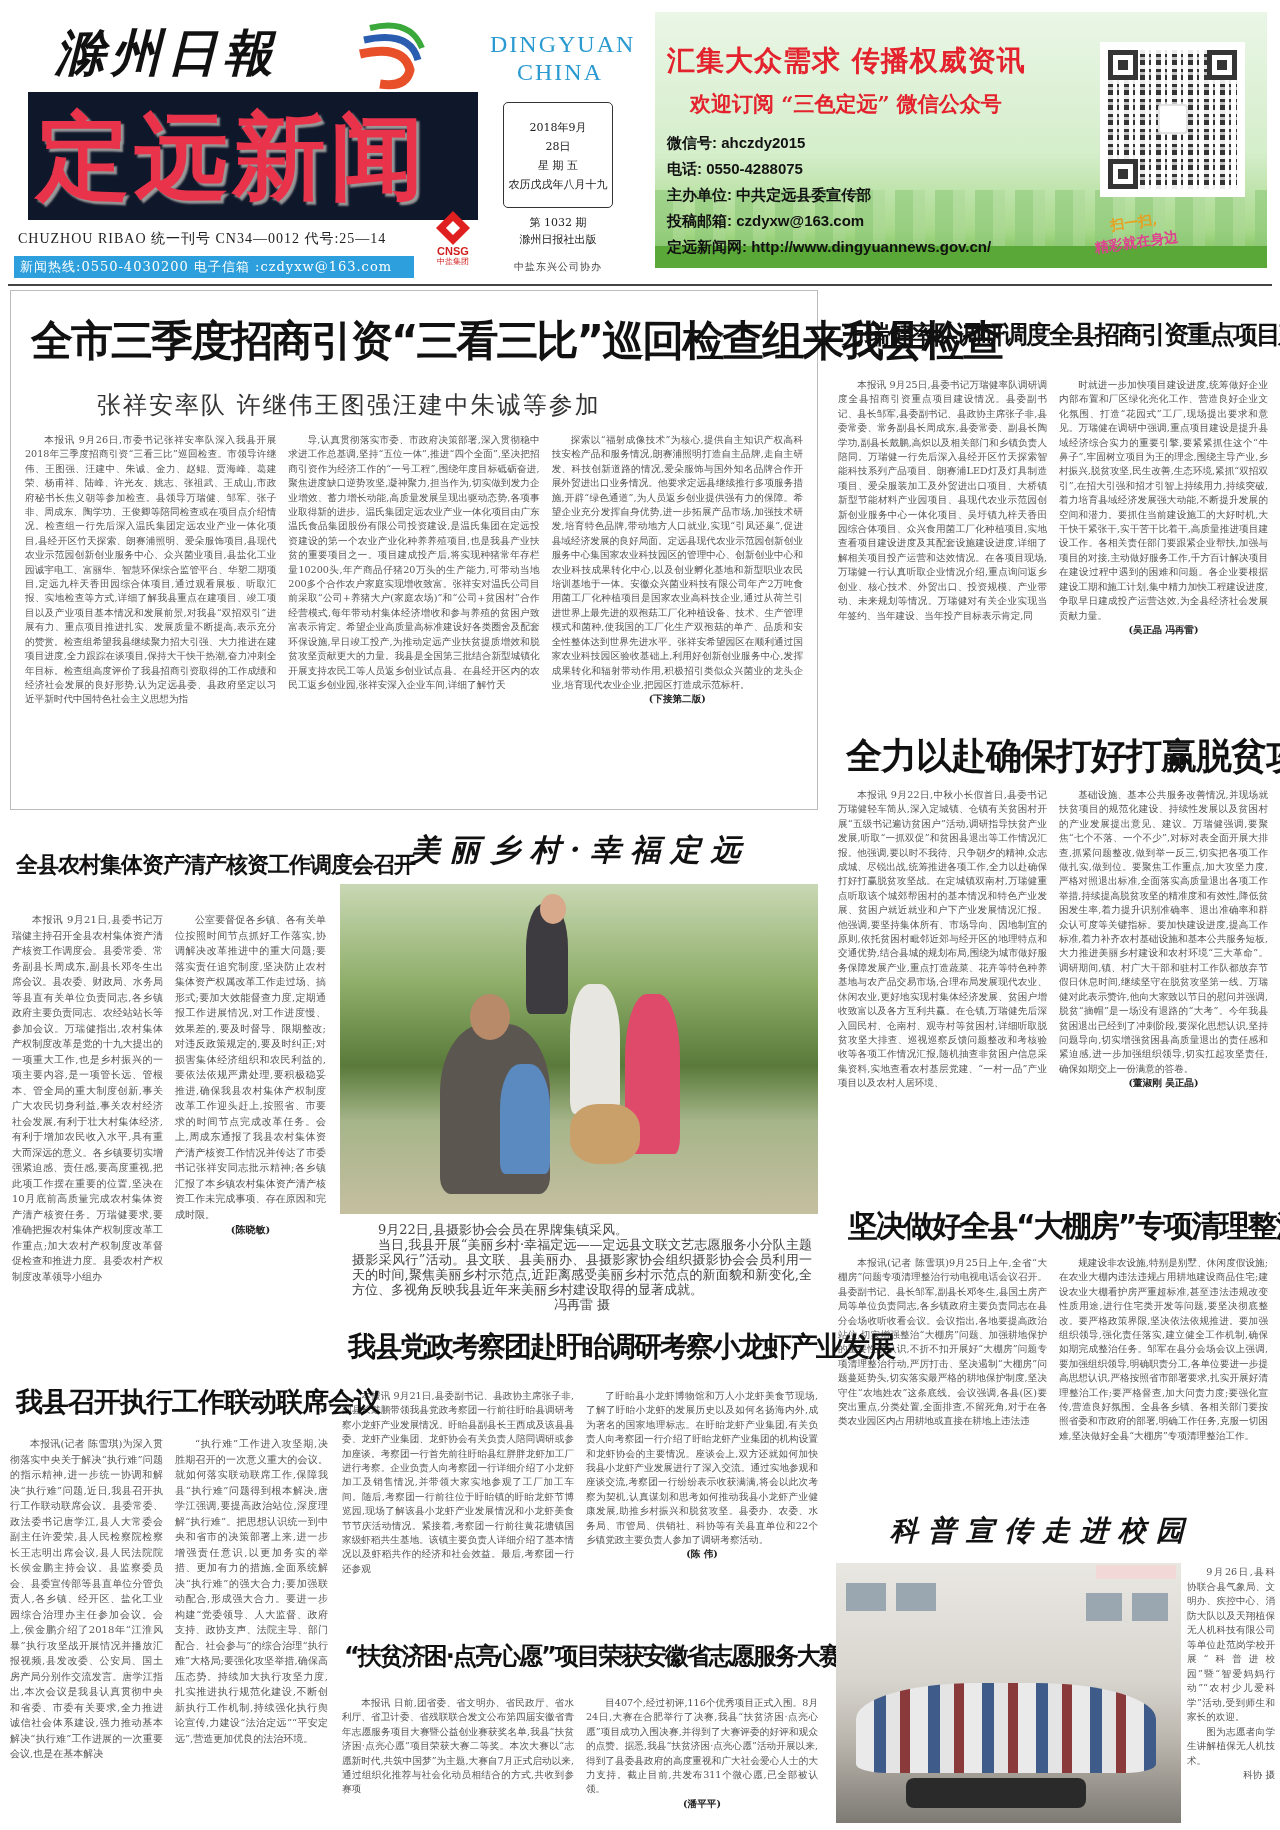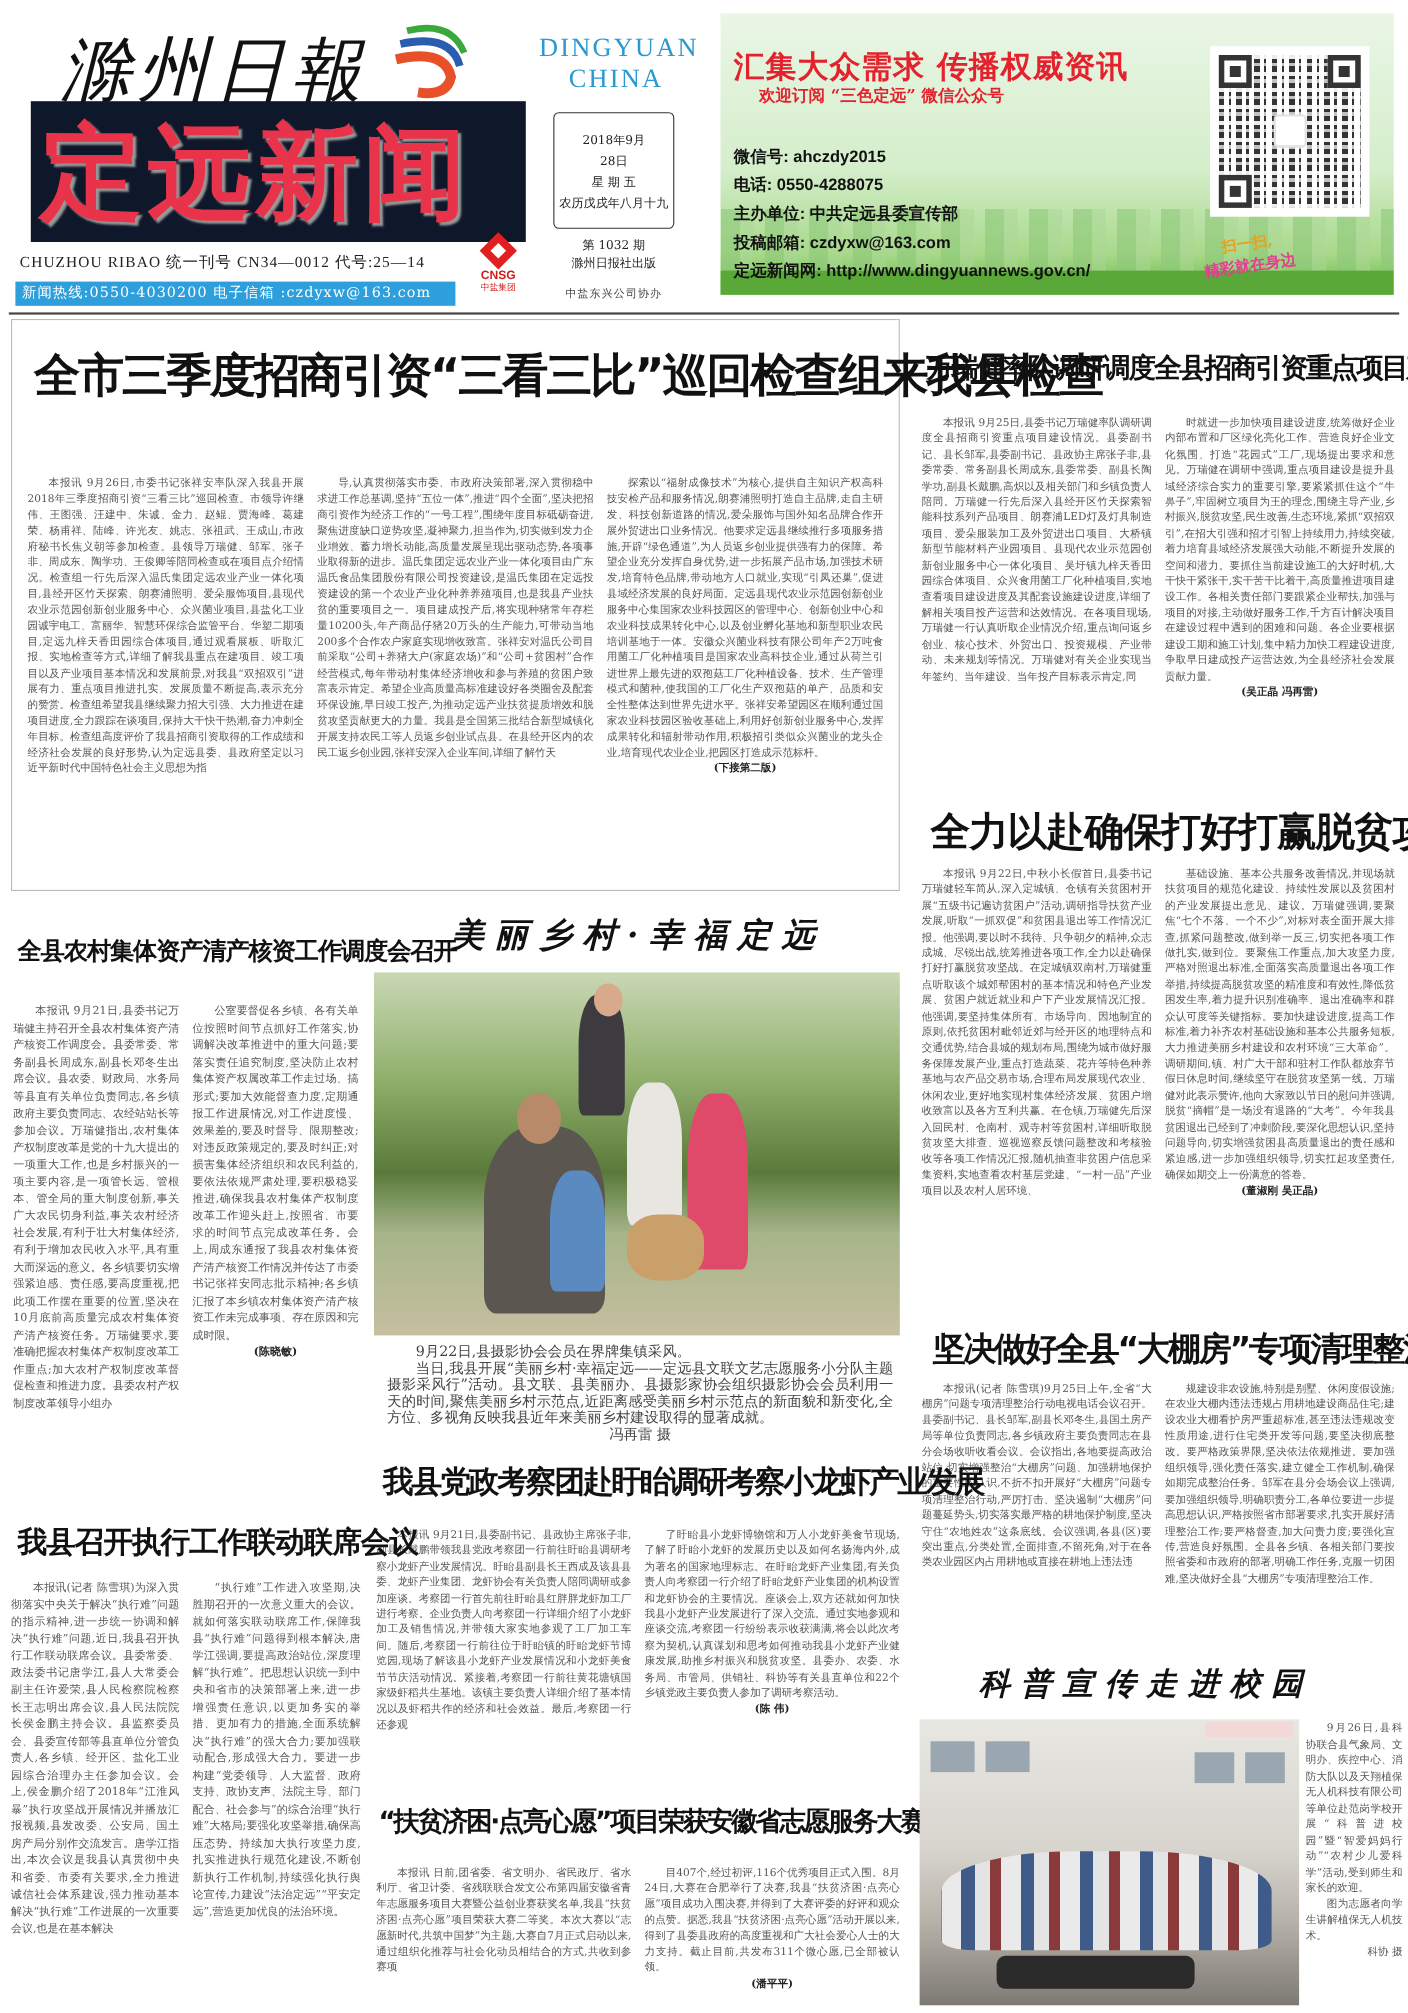--- a/index.html
+++ b/index.html
@@ -1,41 +1,41 @@
 <!DOCTYPE html>
 <html><head>
 <meta charset="utf-8">
 <style>
   * { box-sizing: border-box; margin: 0; padding: 0; }
   html, body { width: 1280px; height: 1830px; background: #fff; overflow: hidden; }
   body { font-family: "DejaVu Serif", "Liberation Serif", serif; color: #222; position: relative; }
 
   
   .masthead { position: absolute; left: 0; top: 0; width: 1280px; height: 282px; }
-  .cz-title { position: absolute; left: 55px; top: 20px; font-family: "DejaVu Serif", serif; font-weight: normal; font-size: 64px; letter-spacing: 6px; color: #111; font-style: italic; }
+  .cz-title { position: absolute; left: 55px; top: 20px; font-family: "DejaVu Serif", serif; font-weight: bold; font-size: 50px; letter-spacing: 6px; color: #111; font-style: italic; }
   .logo-swirl { position: absolute; left: 350px; top: 18px; width: 80px; height: 80px; }
   .dy-title { position: absolute; left: 28px; top: 92px; width: 450px; height: 128px; background: #0f172a; }
   .dy-title span { position: absolute; left: 8px; top: 2px; font-family: "DejaVu Serif", serif; font-weight: bold; font-size: 94px; letter-spacing: 4px; color: #e8334a; text-shadow: 3px 3px 2px #999; }
   .dingyuan-en { position: absolute; left: 490px; top: 30px; width: 140px; text-align: center; color: #2a9ad0; font-family: "Liberation Serif", serif; font-size: 24px; letter-spacing: 2px; line-height: 28px; }
   .date-box { position: absolute; left: 503px; top: 102px; width: 110px; height: 106px; border: 1px solid #333; border-radius: 5px; text-align: center; font-size: 11px; line-height: 19px; padding-top: 15px; }
   .issue { position: absolute; left: 495px; top: 214px; width: 126px; text-align: center; font-size: 11px; line-height: 17px; }
   .assist { position: absolute; left: 495px; top: 260px; width: 126px; text-align: center; font-size: 10px; color: #444; letter-spacing: 1px; }
   .pubinfo { position: absolute; left: 18px; top: 230px; font-family: "Liberation Serif", serif; font-size: 14px; letter-spacing: 1px; color: #222; }
   .hotline { position: absolute; left: 14px; top: 256px; width: 400px; height: 22px; background: #2c9fdc; color: #fff; font-size: 13px; line-height: 22px; padding-left: 6px; letter-spacing: 1px; }
   .cnsg { position: absolute; left: 428px; top: 212px; width: 50px; text-align: center; }
   .cnsg .diamond { width: 24px; height: 24px; background: #e02020; transform: rotate(45deg); margin: 4px auto 6px; position: relative; }
   .cnsg .diamond::after { content: ""; position: absolute; left: 7px; top: 7px; width: 10px; height: 10px; background: #fff; }
   .cnsg .t1 { color: #d21d1d; font-family: "Liberation Sans", sans-serif; font-weight: bold; font-size: 11px; line-height: 11px; }
   .cnsg .t2 { color: #d21d1d; font-size: 8px; line-height: 10px; }
 
   .promo { position: absolute; left: 655px; top: 12px; width: 612px; height: 256px; background: linear-gradient(180deg, #eaf6e6 0%, #d5eecb 55%, #a9d98c 85%, #6bb846 100%); overflow: hidden; }
   .promo .city { position: absolute; left: 0; bottom: 18px; width: 100%; height: 60px; background: repeating-linear-gradient(90deg, rgba(140,200,120,0.6) 0 18px, rgba(170,215,150,0.5) 18px 30px, transparent 30px 40px); }
   .promo .ground { position: absolute; left: 0; bottom: 0; width: 100%; height: 22px; background: #5aa838; }
   .promo .h1 { position: absolute; left: 12px; top: 30px; font-weight: bold; font-size: 28px; color: #e4222d; letter-spacing: 1px; }
-  .promo .h2 { position: absolute; left: 35px; top: 66px; font-weight: bold; font-size: 15px; color: #e4222d; }
+  .promo .h2 { position: absolute; left: 35px; top: 78px; font-weight: bold; font-size: 21px; color: #e4222d; }
   .promo .info { position: absolute; left: 12px; top: 118px; font-family: "Liberation Sans", sans-serif; font-weight: bold; font-size: 15px; line-height: 26px; color: #111; }
   .promo .qr { position: absolute; left: 445px; top: 30px; width: 145px; height: 155px; background: #fff; padding: 8px; }
   .qrgrid { width: 129px; height: 139px; background:
       repeating-linear-gradient(90deg, #111 0 5px, #fff 5px 9px, #111 9px 11px, #fff 11px 16px),
       #fff; opacity: .85; position: relative; }
   .qrgrid::before { content:""; position:absolute; inset:0; background: repeating-linear-gradient(0deg, rgba(255,255,255,.9) 0 4px, transparent 4px 9px, rgba(255,255,255,.7) 9px 12px, transparent 12px 15px); }
   .qrcorner { position: absolute; width: 30px; height: 30px; border: 5px solid #111; background: #fff; z-index: 2; }
   .qrcorner::after { content:""; position:absolute; left:5px; top:5px; width:10px; height:10px; background:#111; }
   .qrlogo { position:absolute; left:50px; top:54px; width:30px; height:30px; background:#fff; border-radius:4px; z-index:2; border:2px solid #ddd; }
   .promo .scan { position: absolute; left: 438px; top: 200px; font-weight: bold; font-size: 14px; color: #e8a020; transform: rotate(-8deg); line-height: 20px; text-align: center; }
@@ -121,20 +121,21 @@
       <span>扫一扫,</span>
       <b>精彩就在身边</b>
     </div>
   </div>
 </div>
 
 <div class="rule" style="left:8px; top:284px; width:1264px;"></div>
 
 <div class="box" style="left:10px; top:290px; width:808px; height:520px;">
   <div class="headline" style="left:20px; top:22px; font-size:42px; letter-spacing:-2px;">全市三季度招商引资“三看三比”巡回检查组来我县检查</div>
+  <div class="subhead" style="left:86px; top:98px;">张祥安率队   许继伟王图强汪建中朱诚等参加</div>
   <div class="cols" style="left:14px; top:142px; width:778px; height:370px;">
     <div class="col">本报讯  9月26日,市委书记张祥安率队深入我县开展2018年三季度招商引资“三看三比”巡回检查。市领导许继伟、王图强、汪建中、朱诚、金力、赵鲲、贾海峰、葛建荣、杨甫祥、陆峰、许光友、姚志、张祖武、王成山,市政府秘书长焦义朝等参加检查。县领导万瑞健、邹军、张子非、周成东、陶学功、王俊卿等陪同检查或在项目点介绍情况。检查组一行先后深入温氏集团定远农业产业一体化项目,县经开区竹天探索、朗赛浦照明、爱朵服饰项目,县现代农业示范园创新创业服务中心、众兴菌业项目,县盐化工业园诚宇电工、富丽华、智慧环保综合监管平台、华塑二期项目,定远九梓天香田园综合体项目,通过观看展板、听取汇报、实地检查等方式,详细了解我县重点在建项目、竣工项目以及产业项目基本情况和发展前景,对我县“双招双引”进展有力、重点项目推进扎实、发展质量不断提高,表示充分的赞赏。检查组希望我县继续聚力招大引强、大力推进在建项目进度,全力跟踪在谈项目,保持大干快干热潮,奋力冲刺全年目标。检查组高度评价了我县招商引资取得的工作成绩和经济社会发展的良好形势,认为定远县委、县政府坚定以习近平新时代中国特色社会主义思想为指</div>
     <div class="col">导,认真贯彻落实市委、市政府决策部署,深入贯彻稳中求进工作总基调,坚持“五位一体”,推进“四个全面”,坚决把招商引资作为经济工作的“一号工程”,围绕年度目标砥砺奋进,聚焦进度缺口逆势攻坚,凝神聚力,担当作为,切实做到发力企业增效、蓄力增长动能,高质量发展呈现出驱动态势,各项事业取得新的进步。温氏集团定远农业产业一体化项目由广东温氏食品集团股份有限公司投资建设,是温氏集团在定远投资建设的第一个农业产业化种养养殖项目,也是我县产业扶贫的重要项目之一。项目建成投产后,将实现种猪常年存栏量10200头,年产商品仔猪20万头的生产能力,可带动当地200多个合作农户家庭实现增收致富。张祥安对温氏公司目前采取“公司+养猪大户(家庭农场)”和“公司+贫困村”合作经营模式,每年带动村集体经济增收和参与养殖的贫困户致富表示肯定。希望企业高质量高标准建设好各类圈舍及配套环保设施,早日竣工投产,为推动定远产业扶贫提质增效和脱贫攻坚贡献更大的力量。我县是全国第三批结合新型城镇化开展支持农民工等人员返乡创业试点县。在县经开区内的农民工返乡创业园,张祥安深入企业车间,详细了解竹天</div>
     <div class="col">
       <span>探索以“福射成像技术”为核心,提供自主知识产权高科技安检产品和服务情况,朗赛浦照明打造自主品牌,走自主研发、科技创新道路的情况,爱朵服饰与国外知名品牌合作开展外贸进出口业务情况。他要求定远县继续推行多项服务措施,开辟“绿色通道”,为人员返乡创业提供强有力的保障。希望企业充分发挥自身优势,进一步拓展产品市场,加强技术研发,培育特色品牌,带动地方人口就业,实现“引凤还巢”,促进县域经济发展的良好局面。定远县现代农业示范园创新创业服务中心集国家农业科技园区的管理中心、创新创业中心和农业科技成果转化中心,以及创业孵化基地和新型职业农民培训基地于一体。安徽众兴菌业科技有限公司年产2万吨食用菌工厂化种植项目是国家农业高科技企业,通过从荷兰引进世界上最先进的双孢菇工厂化种植设备、技术、生产管理模式和菌种,使我国的工厂化生产双孢菇的单产、品质和安全性整体达到世界先进水平。张祥安希望园区在顺利通过国家农业科技园区验收基础上,利用好创新创业服务中心,发挥成果转化和辐射带动作用,积极招引类似众兴菌业的龙头企业,培育现代农业企业,把园区打造成示范标杆。</span>
       <span class="sig">(下接第二版)</span>
     </div>
   </div>
 </div>
 

